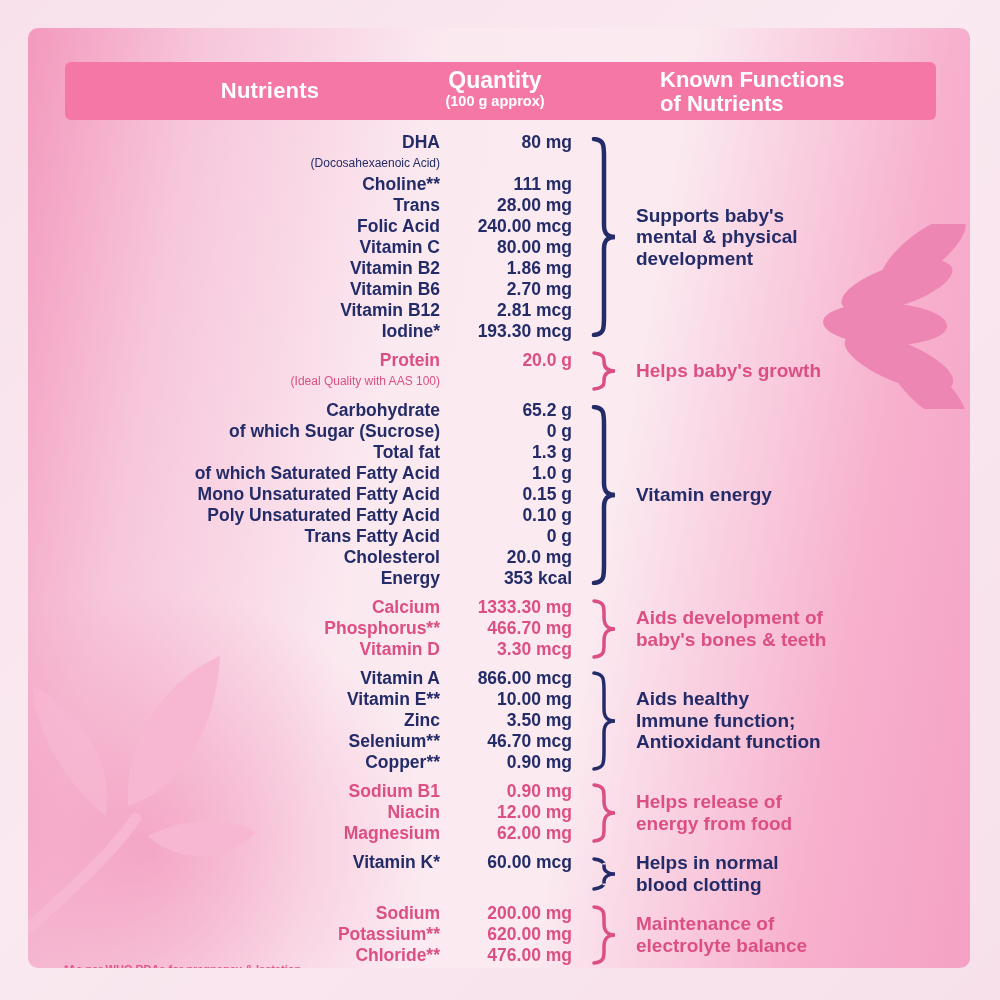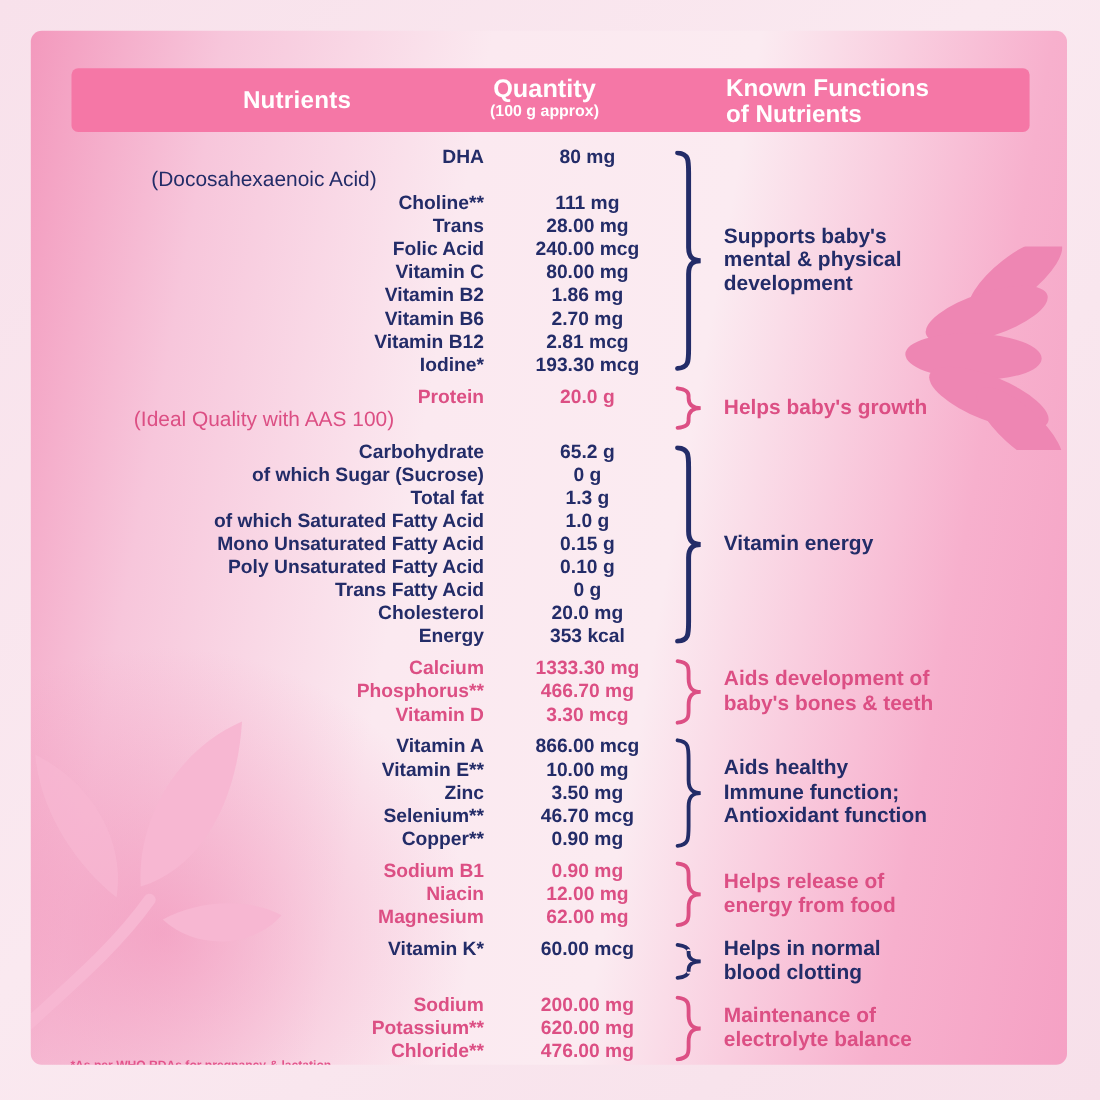--- a/index.html
+++ b/index.html
@@ -29,23 +29,23 @@
   .h-quantity .main{font-size:23px;font-weight:700;line-height:26px;}
   .h-quantity .sub{font-size:14.5px;font-weight:700;line-height:17px;}
   .h-functions{position:absolute;left:595px;top:6px;font-size:22px;font-weight:700;line-height:24px;}
 
   .groups{
     position:absolute;left:12px;top:104px;width:905px;
     display:flex;flex-direction:column;gap:8px;
   }
   .group{display:flex;color:var(--c);}
   .col.labels{width:400px;text-align:right;flex:0 0 auto;}
-  .col.values{width:120px;margin-left:34px;text-align:center;flex:0 0 auto;}
+  .col.values{width:120px;margin-left:12px;text-align:right;flex:0 0 auto;}
   .cell{font-size:17.5px;line-height:21px;font-weight:600;white-space:nowrap;}
-  .cell.sub{font-size:19px;font-weight:400;text-align:center;}
+  .cell.sub{font-size:12px;font-weight:400;}
   .col.bracecol{width:64px;flex:0 0 auto;display:flex;align-items:center;justify-content:center;}
   .col.function{
     width:330px;flex:0 0 auto;display:flex;flex-direction:column;justify-content:center;
     font-size:19px;line-height:21.5px;font-weight:600;
   }
   .footnotes{
     position:absolute;left:36px;top:935px;color:#E2548B;
     font-size:11px;line-height:13px;font-weight:700;
   }
   .deco{position:absolute;pointer-events:none;}

